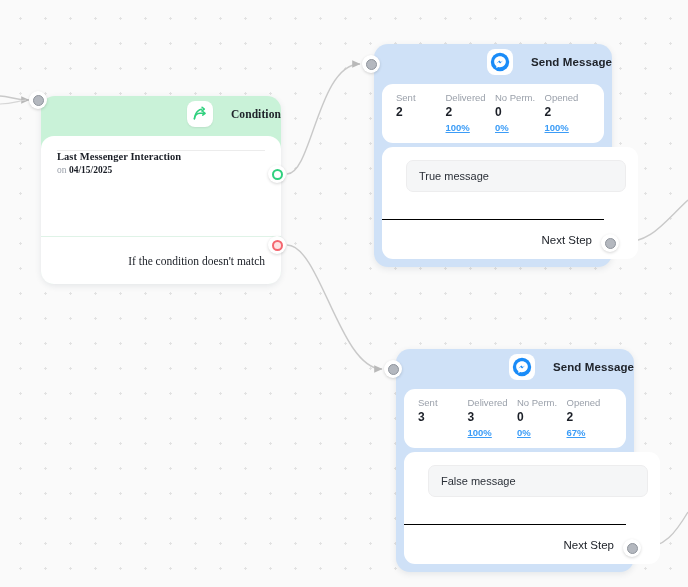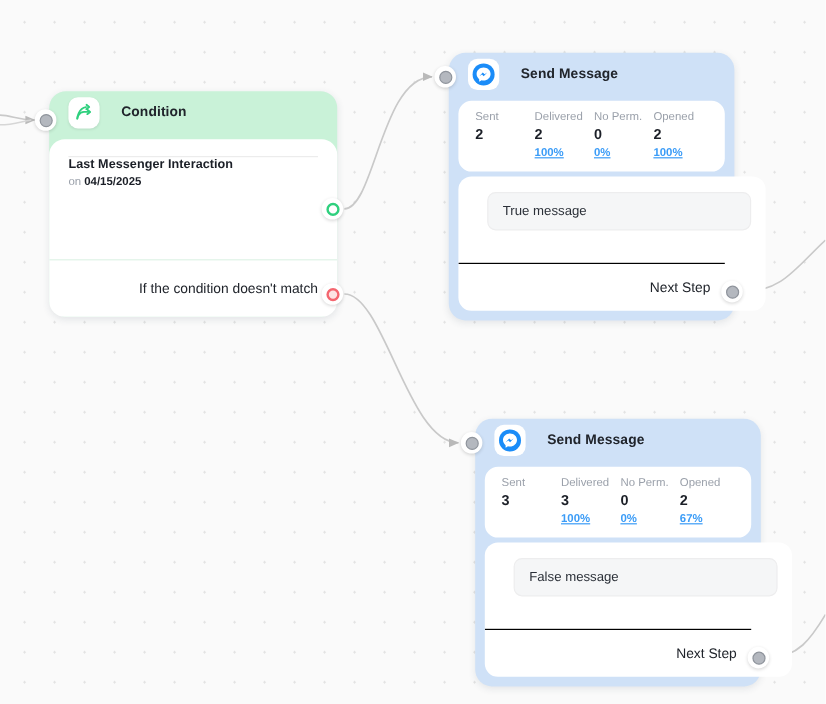--- a/index.html
+++ b/index.html
@@ -34,20 +34,21 @@
     position: absolute;
     border-radius: 14px;
     z-index: 2;
   }
 
   .node-header {
     display: flex;
     align-items: center;
     height: 36px;
     padding-left: 16px;
+    justify-content: flex-end;
   }
 
   .node-icon {
     width: 26px; height: 26px;
     border-radius: 8px;
     background: #ffffff;
     display: flex;
     align-items: center;
     justify-content: center;
     flex: 0 0 auto;
@@ -57,24 +58,25 @@
   .node-title {
     margin-left: 18px;
     font-size: 11.5px;
     font-weight: bold;
     color: #20242b;
     letter-spacing: .1px;
   }
 
   
   #condition-node {
-    left: 41px; top: 76px;
+    left: 41px; top: 96px;
     width: 240px; height: 188px;
     background: #c9f2d8;
     box-shadow: 0 2px 6px rgba(40,60,80,.10);
+    font-family: Liberation Serif, serif;
   }
   #condition-node .node-icon { background:#ffffff; }
 
   .cond-body {
     position: absolute;
     left: 0; top: 40px;
     width: 240px; height: 148px;
     background: #ffffff;
     border-radius: 13px;
     overflow: hidden;

